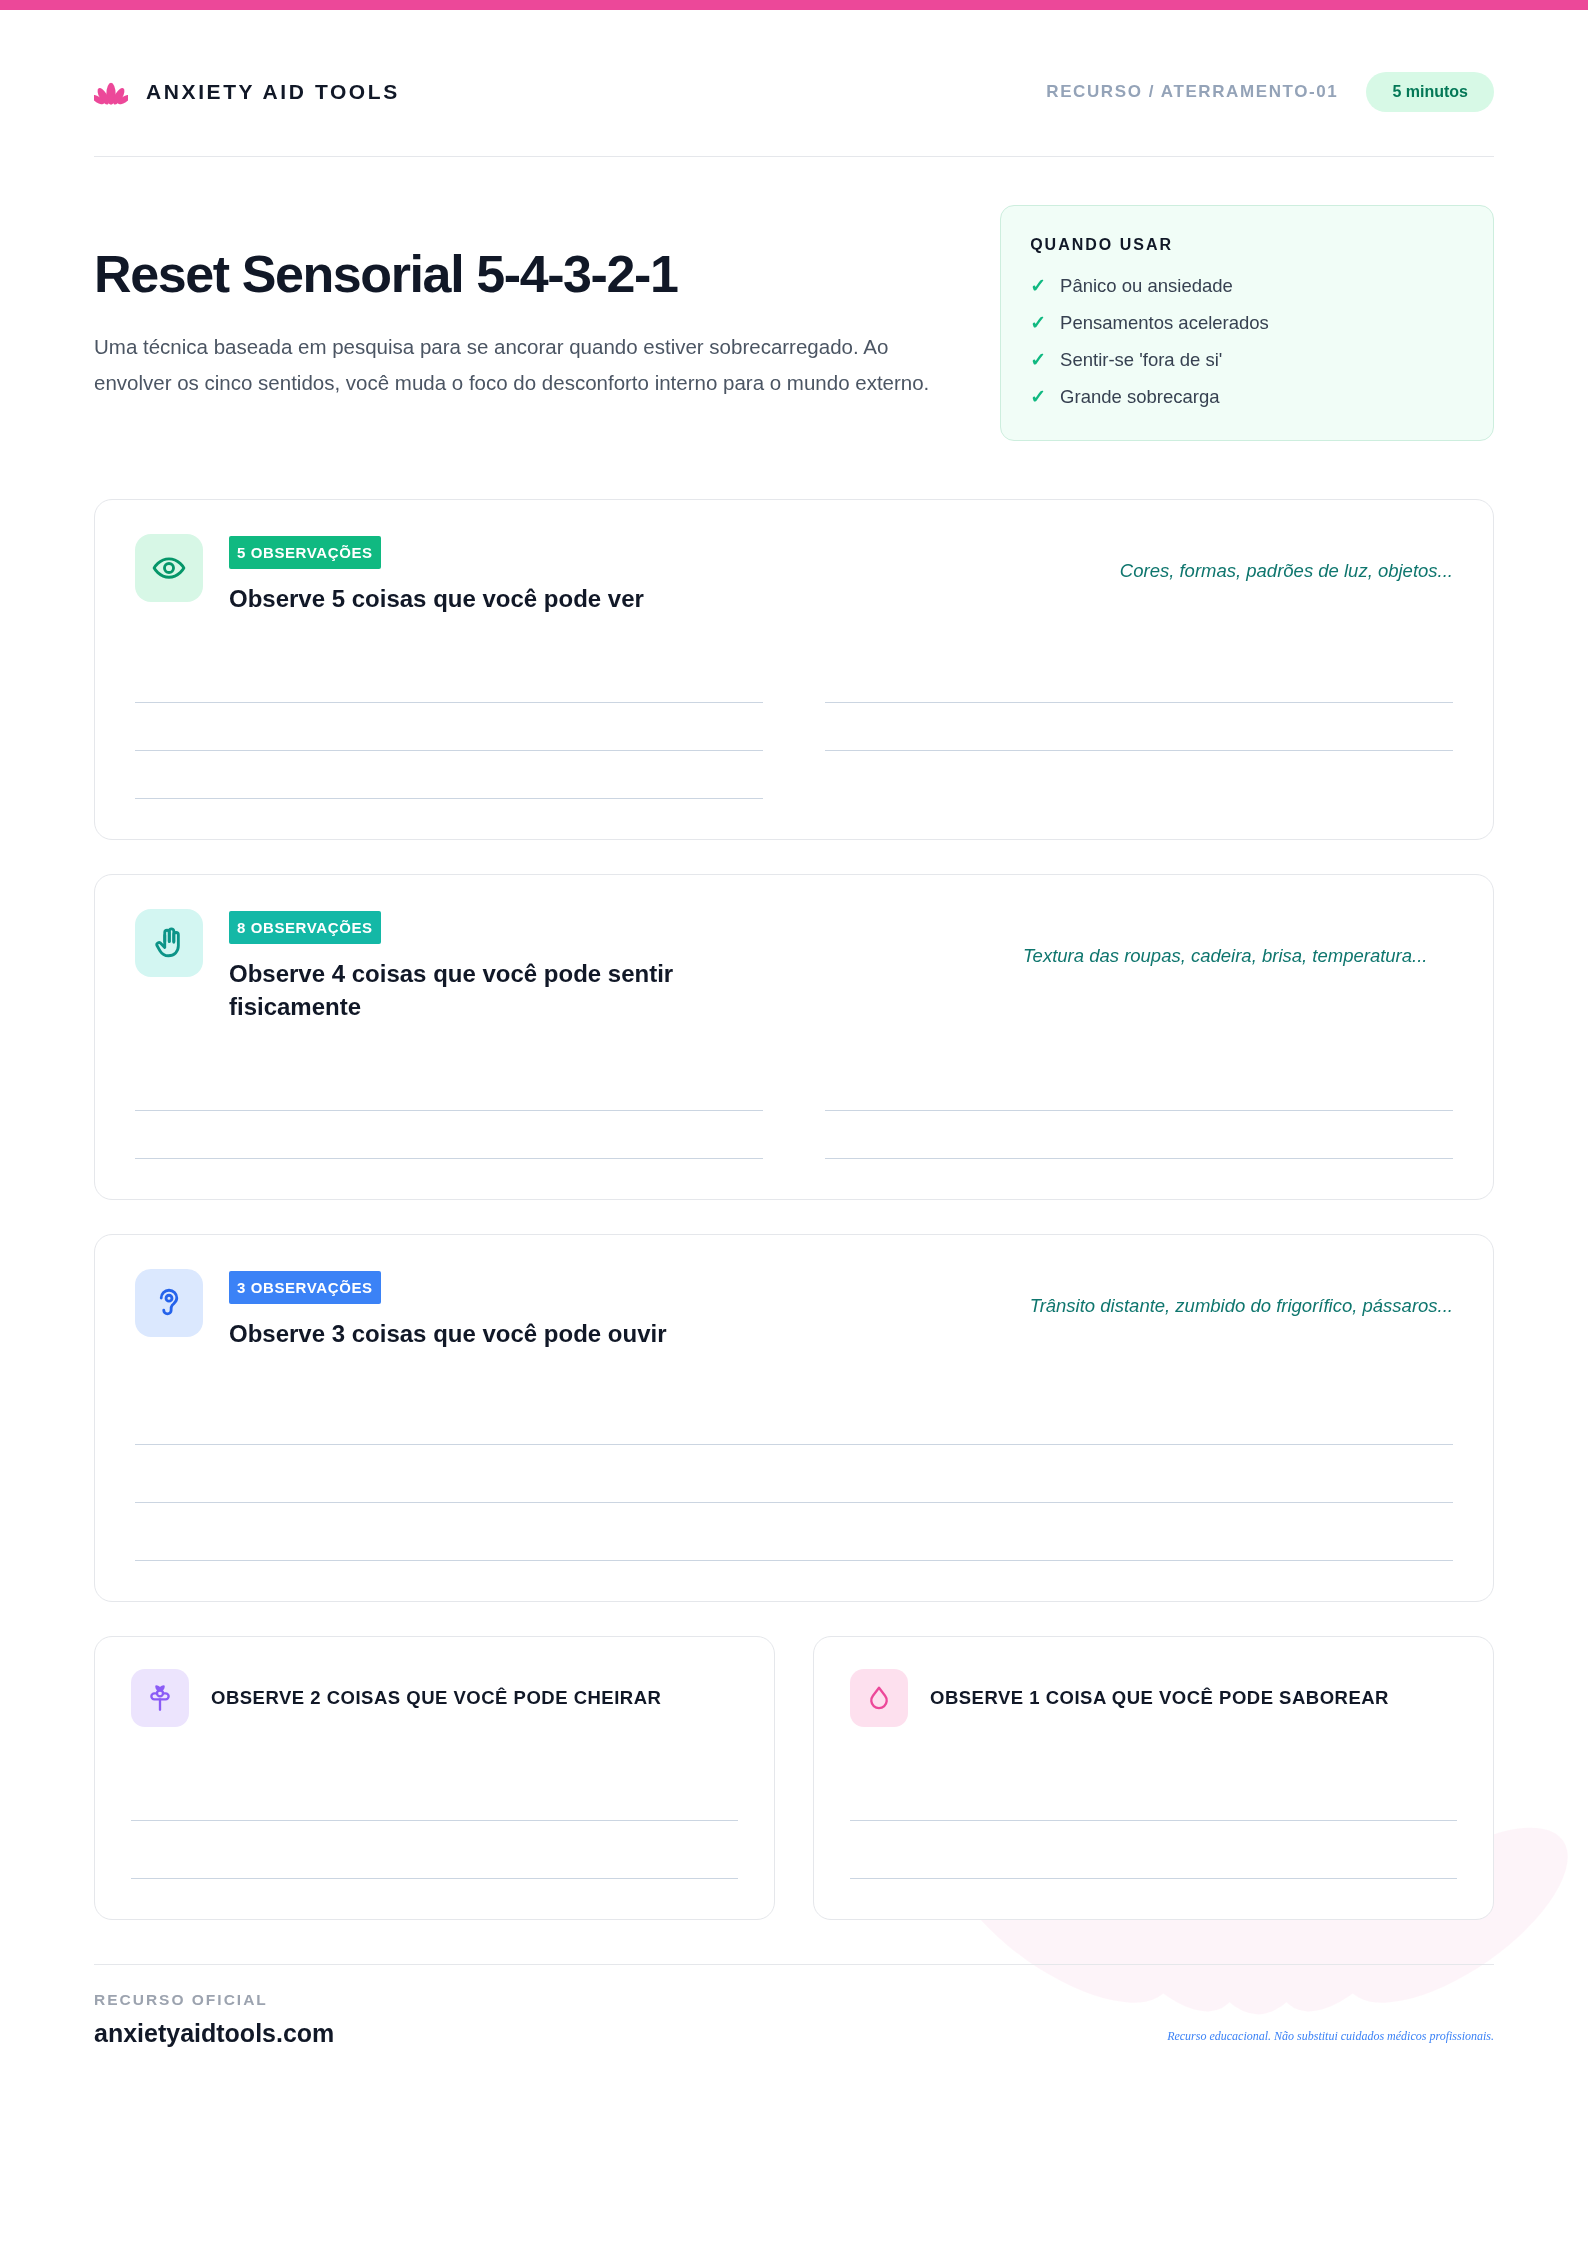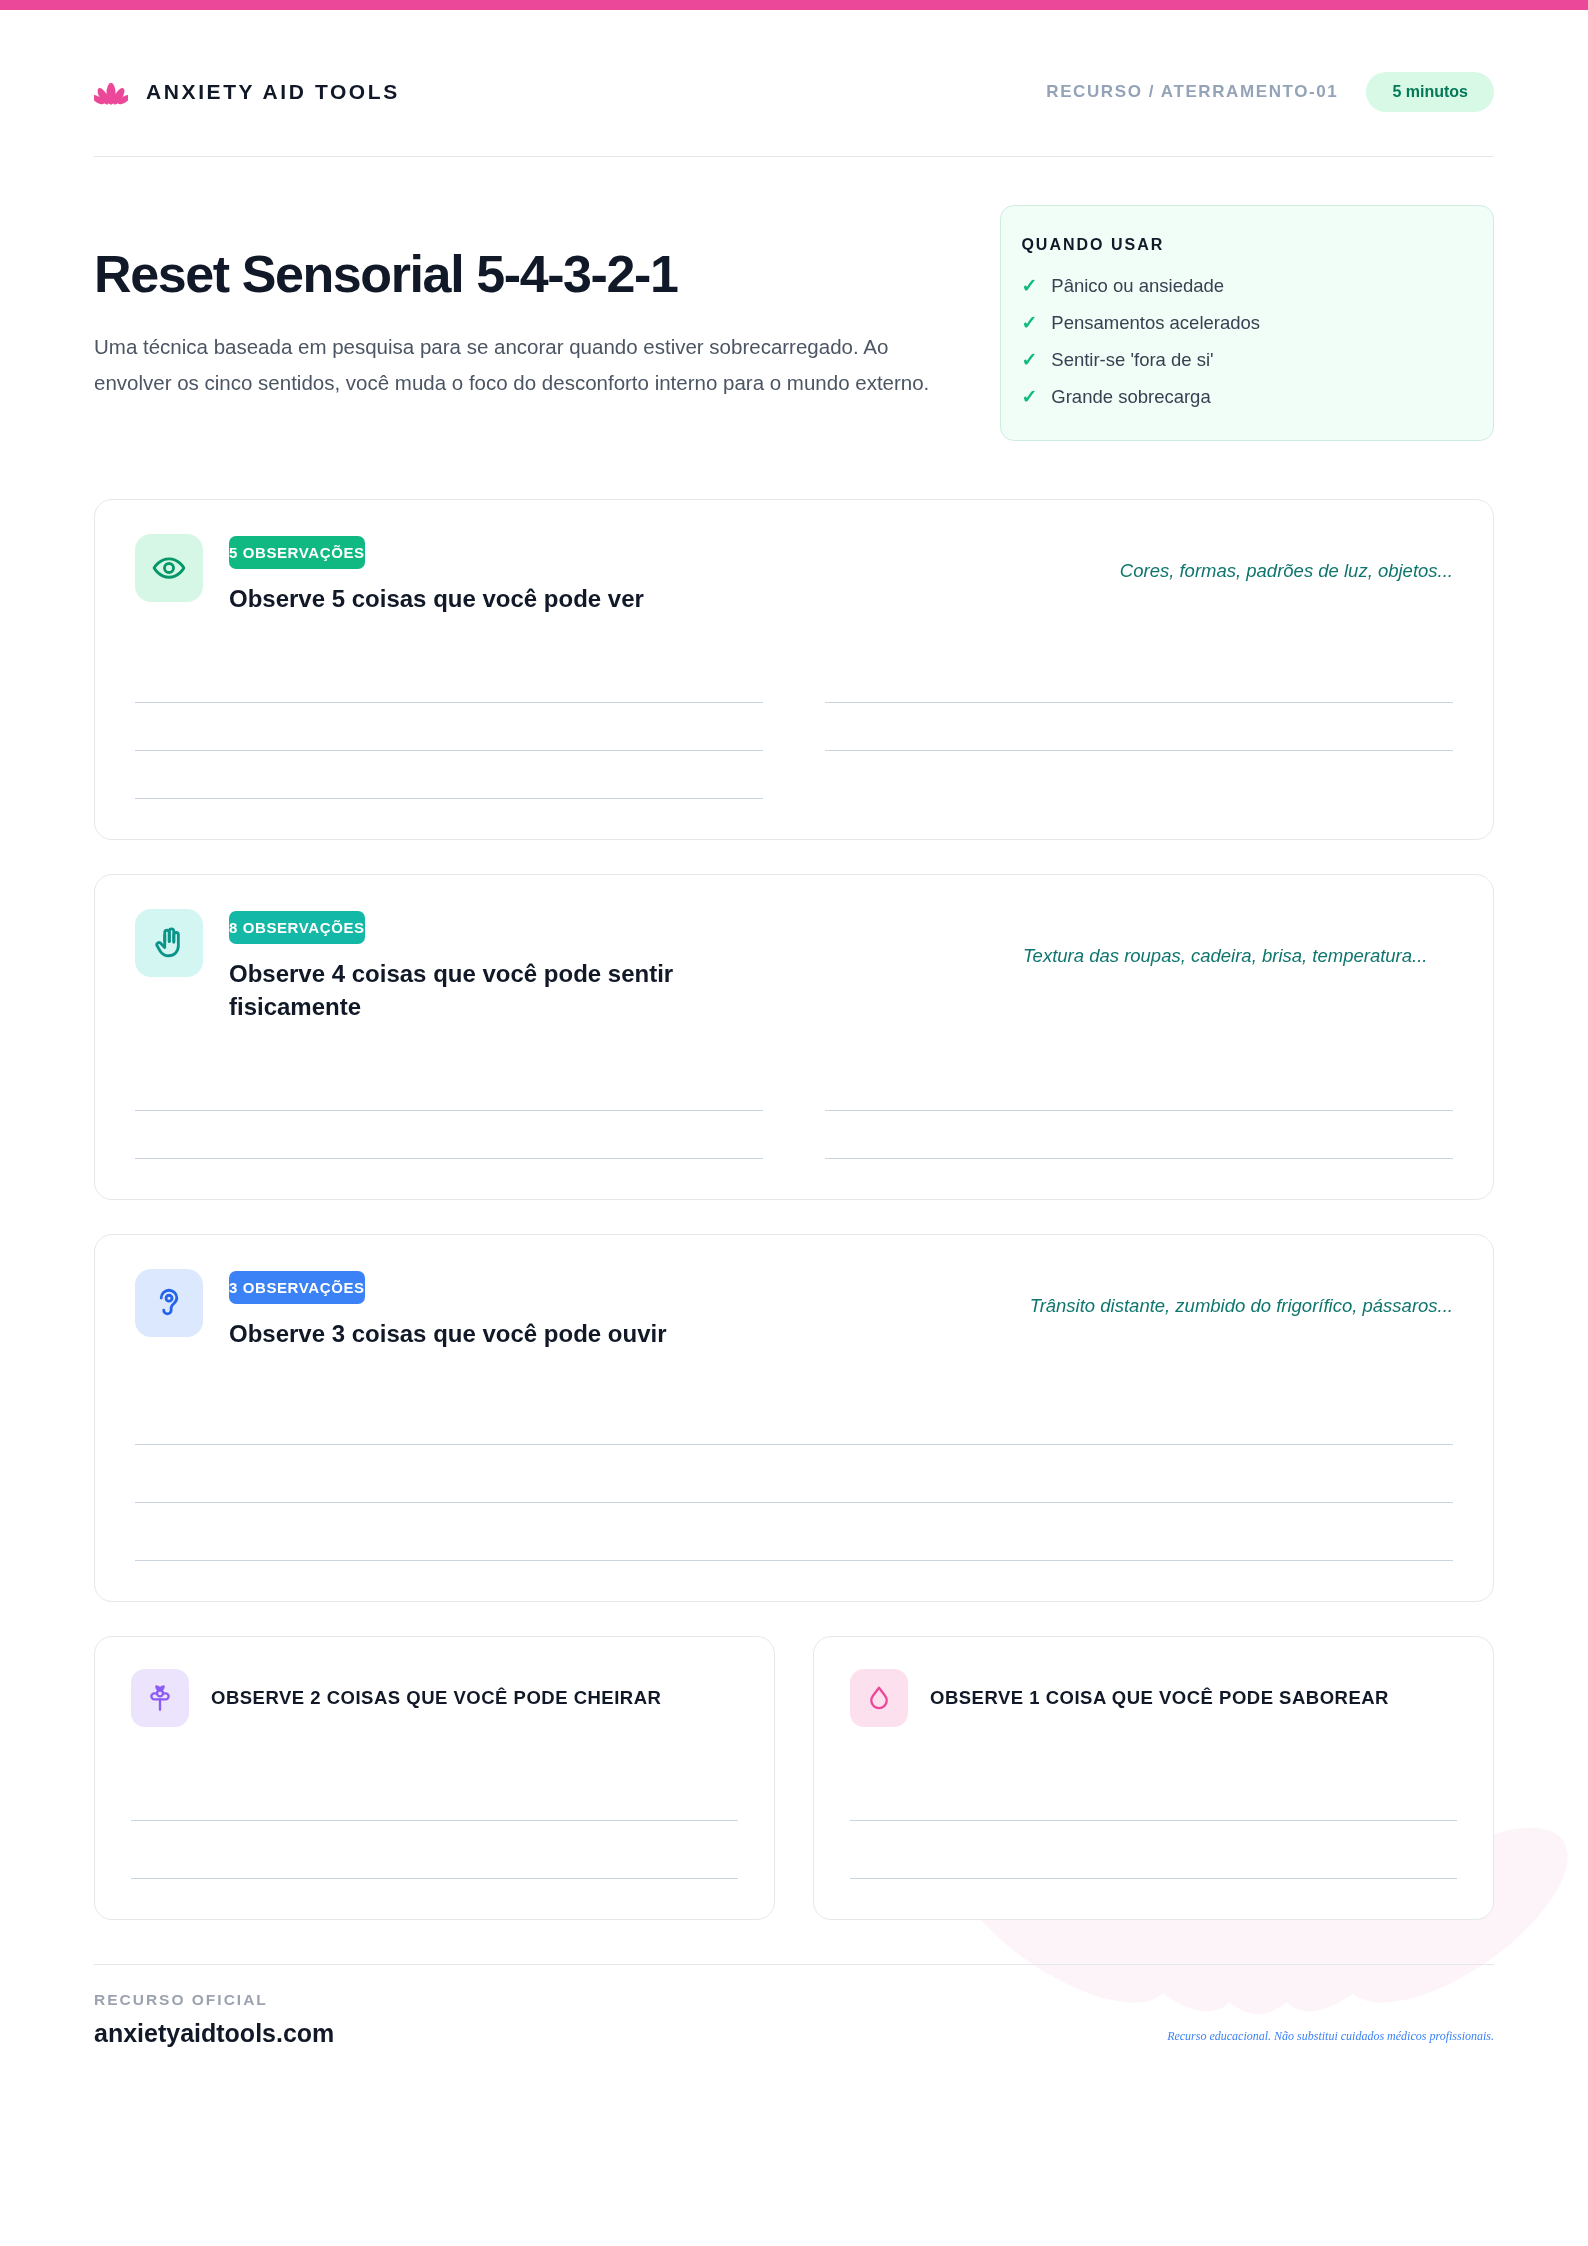--- a/index.html
+++ b/index.html
@@ -106,21 +106,21 @@
     font-size: 20.5px;
     line-height: 1.72;
     color: #4b5563;
     max-width: 870px;
   }
   .when-card {
     width: 511px;
     background: #f1fdf7;
     border: 1px solid #cdeede;
     border-radius: 14px;
-    padding: 30px 34px 32px 20px;
+    padding: 30px 34px 32px 29px;
   }
   .when-title {
     font-size: 16px;
     font-weight: bold;
     letter-spacing: 2px;
     color: #111827;
     margin-bottom: 20px;
   }
   .when-item {
     display: flex;
@@ -154,22 +154,22 @@
     flex: none;
   }
   .icon-box svg { display: block; }
   .head-text { flex: 1; padding-top: 2px; }
   .pill {
     display: inline-block;
     color: #ffffff;
     font-size: 15px;
     font-weight: bold;
     letter-spacing: 0.6px;
-    border-radius: 7px;
-    padding: 8px 0;
+    border-radius: 2px;
+    padding: 8px 8px;
   }
   .card-title {
     margin-top: 14px;
     font-size: 24px;
     font-weight: bold;
     color: #111827;
     line-height: 1.35;
     max-width: 520px;
   }
   .hint {

